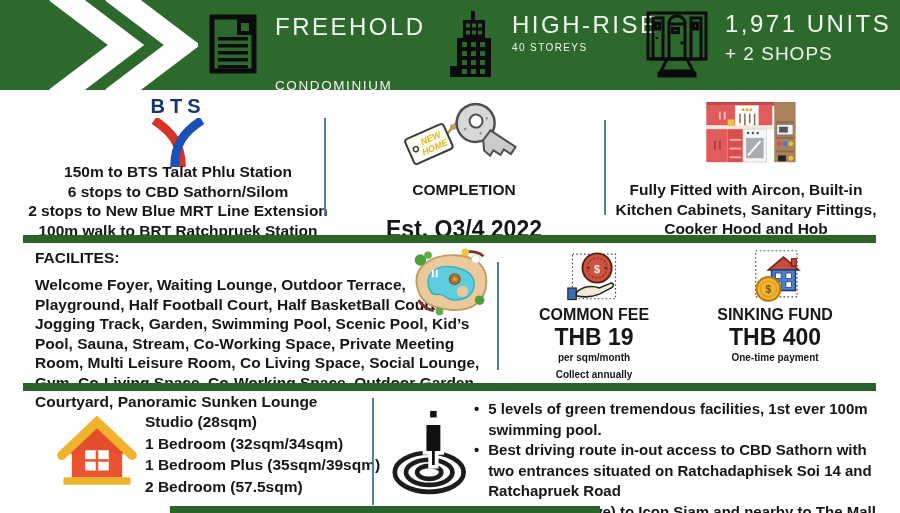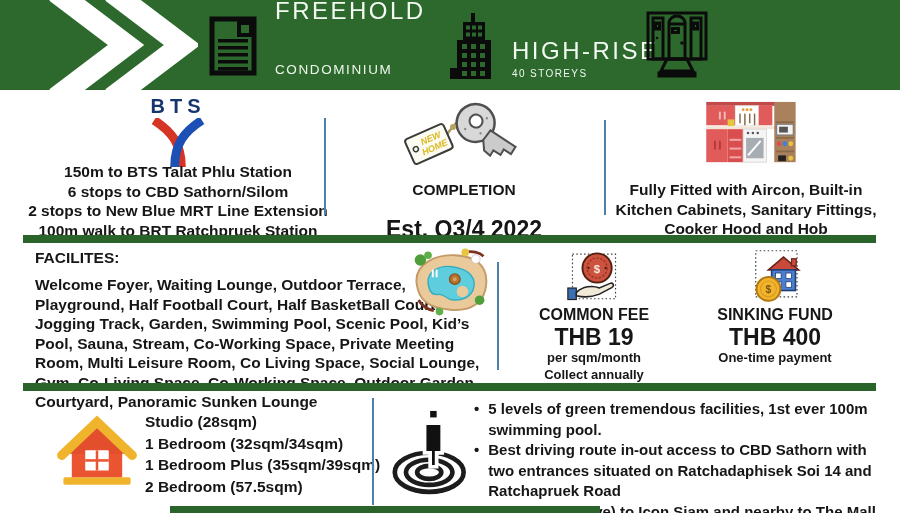--- a/index.html
+++ b/index.html
@@ -1,37 +1,37 @@
 <!DOCTYPE html>
 <html><head>
 <meta charset="utf-8">
 <style>
   html,body{margin:0;padding:0;background:#fff;}
   .stage{position:relative;width:900px;height:513px;background:#ffffff;overflow:hidden;
          font-family:"Liberation Sans", sans-serif;}
   .abs{position:absolute;}
   
   .banner{position:absolute;left:0;top:0;width:900px;height:90px;background:#2D682D;overflow:hidden;}
-  .feature{position:absolute;display:flex;align-items:flex-end;gap:16px;}
+  .feature{position:absolute;display:flex;align-items:flex-start;gap:16px;}
   .banner-title{font-size:24px;letter-spacing:2.5px;color:#F2FAF2;font-weight:400;white-space:nowrap;}
   .banner-sub{color:#EDF7ED;font-weight:400;white-space:nowrap;margin-top:3px;}
   .sub-a{font-size:13.5px;letter-spacing:1.6px;margin-top:37px;}
   .sub-b{font-size:10px;letter-spacing:1.4px;}
   .sub-c{font-size:19px;letter-spacing:1px;margin-top:5px;}
   
   .t15{font-weight:700;font-size:15.5px;line-height:19.5px;color:#161616;}
   .center{text-align:center;}
   .green-bar{position:absolute;background:#2A642A;}
   .vline{position:absolute;width:2px;background:#4C80A8;}
   
   .bts-word{font-weight:700;font-size:20px;letter-spacing:5px;color:#16356E;}
   
   .fee-label{font-weight:700;font-size:16px;line-height:16px;color:#161616;}
   .fee-amount{font-weight:700;font-size:23px;line-height:25px;color:#161616;margin-top:2px;}
-  .fee-line{font-weight:700;font-size:13px;line-height:16.5px;color:#161616;}
+  .fee-line{font-weight:700;font-size:10px;line-height:16.5px;color:#161616;}
   .big-est{font-weight:700;font-size:23px;line-height:26px;color:#161616;margin-top:16px;}
   
   .hl-item{display:flex;gap:9px;}
   .hl-dot{font-weight:700;font-size:15px;line-height:20.5px;color:#161616;}
   .hl-text{font-weight:700;font-size:15px;line-height:20.5px;color:#161616;}
   .unit-line{font-weight:700;font-size:15.5px;line-height:21.5px;color:#161616;white-space:nowrap;}
   svg{display:block;}
 </style>
 </head>
 <body>
@@ -101,20 +101,24 @@
           <rect x="8" y="8" width="10" height="41"></rect>
           <rect x="10.5" y="13" width="4" height="6"></rect>
           <rect x="46" y="8" width="10" height="41"></rect>
           <rect x="48.5" y="13" width="4" height="6"></rect>
           <path d="M22,49 h20 l6,12 h-32 z"></path>
           <rect x="14" y="63" width="36" height="3"></rect>
         </g>
         <circle cx="37" cy="33" r="1.8" fill="#0b0b0b"></circle>
         <circle cx="12" cy="28" r="1.3" fill="#0b0b0b"></circle>
       </svg>
+      <div>
+        <div class="banner-title">1,971 UNITS</div>
+        <div class="banner-sub sub-c">+ 2 SHOPS</div>
+      </div>
     </div>
   </div>
 
   <div class="abs center" style="left:138px;top:95px;width:80px;">
     <div class="bts-word">BTS</div>
     <svg width="66" height="50" viewBox="0 0 100 90" style="margin:0 auto;">
       <path d="M7,4 C38,24 56,46 56,88" stroke="#D63425" stroke-width="16" fill="none"></path>
       <path d="M93,4 C62,24 44,46 44,88" stroke="#1D50B4" stroke-width="16" fill="none"></path>
     </svg>
   </div>

